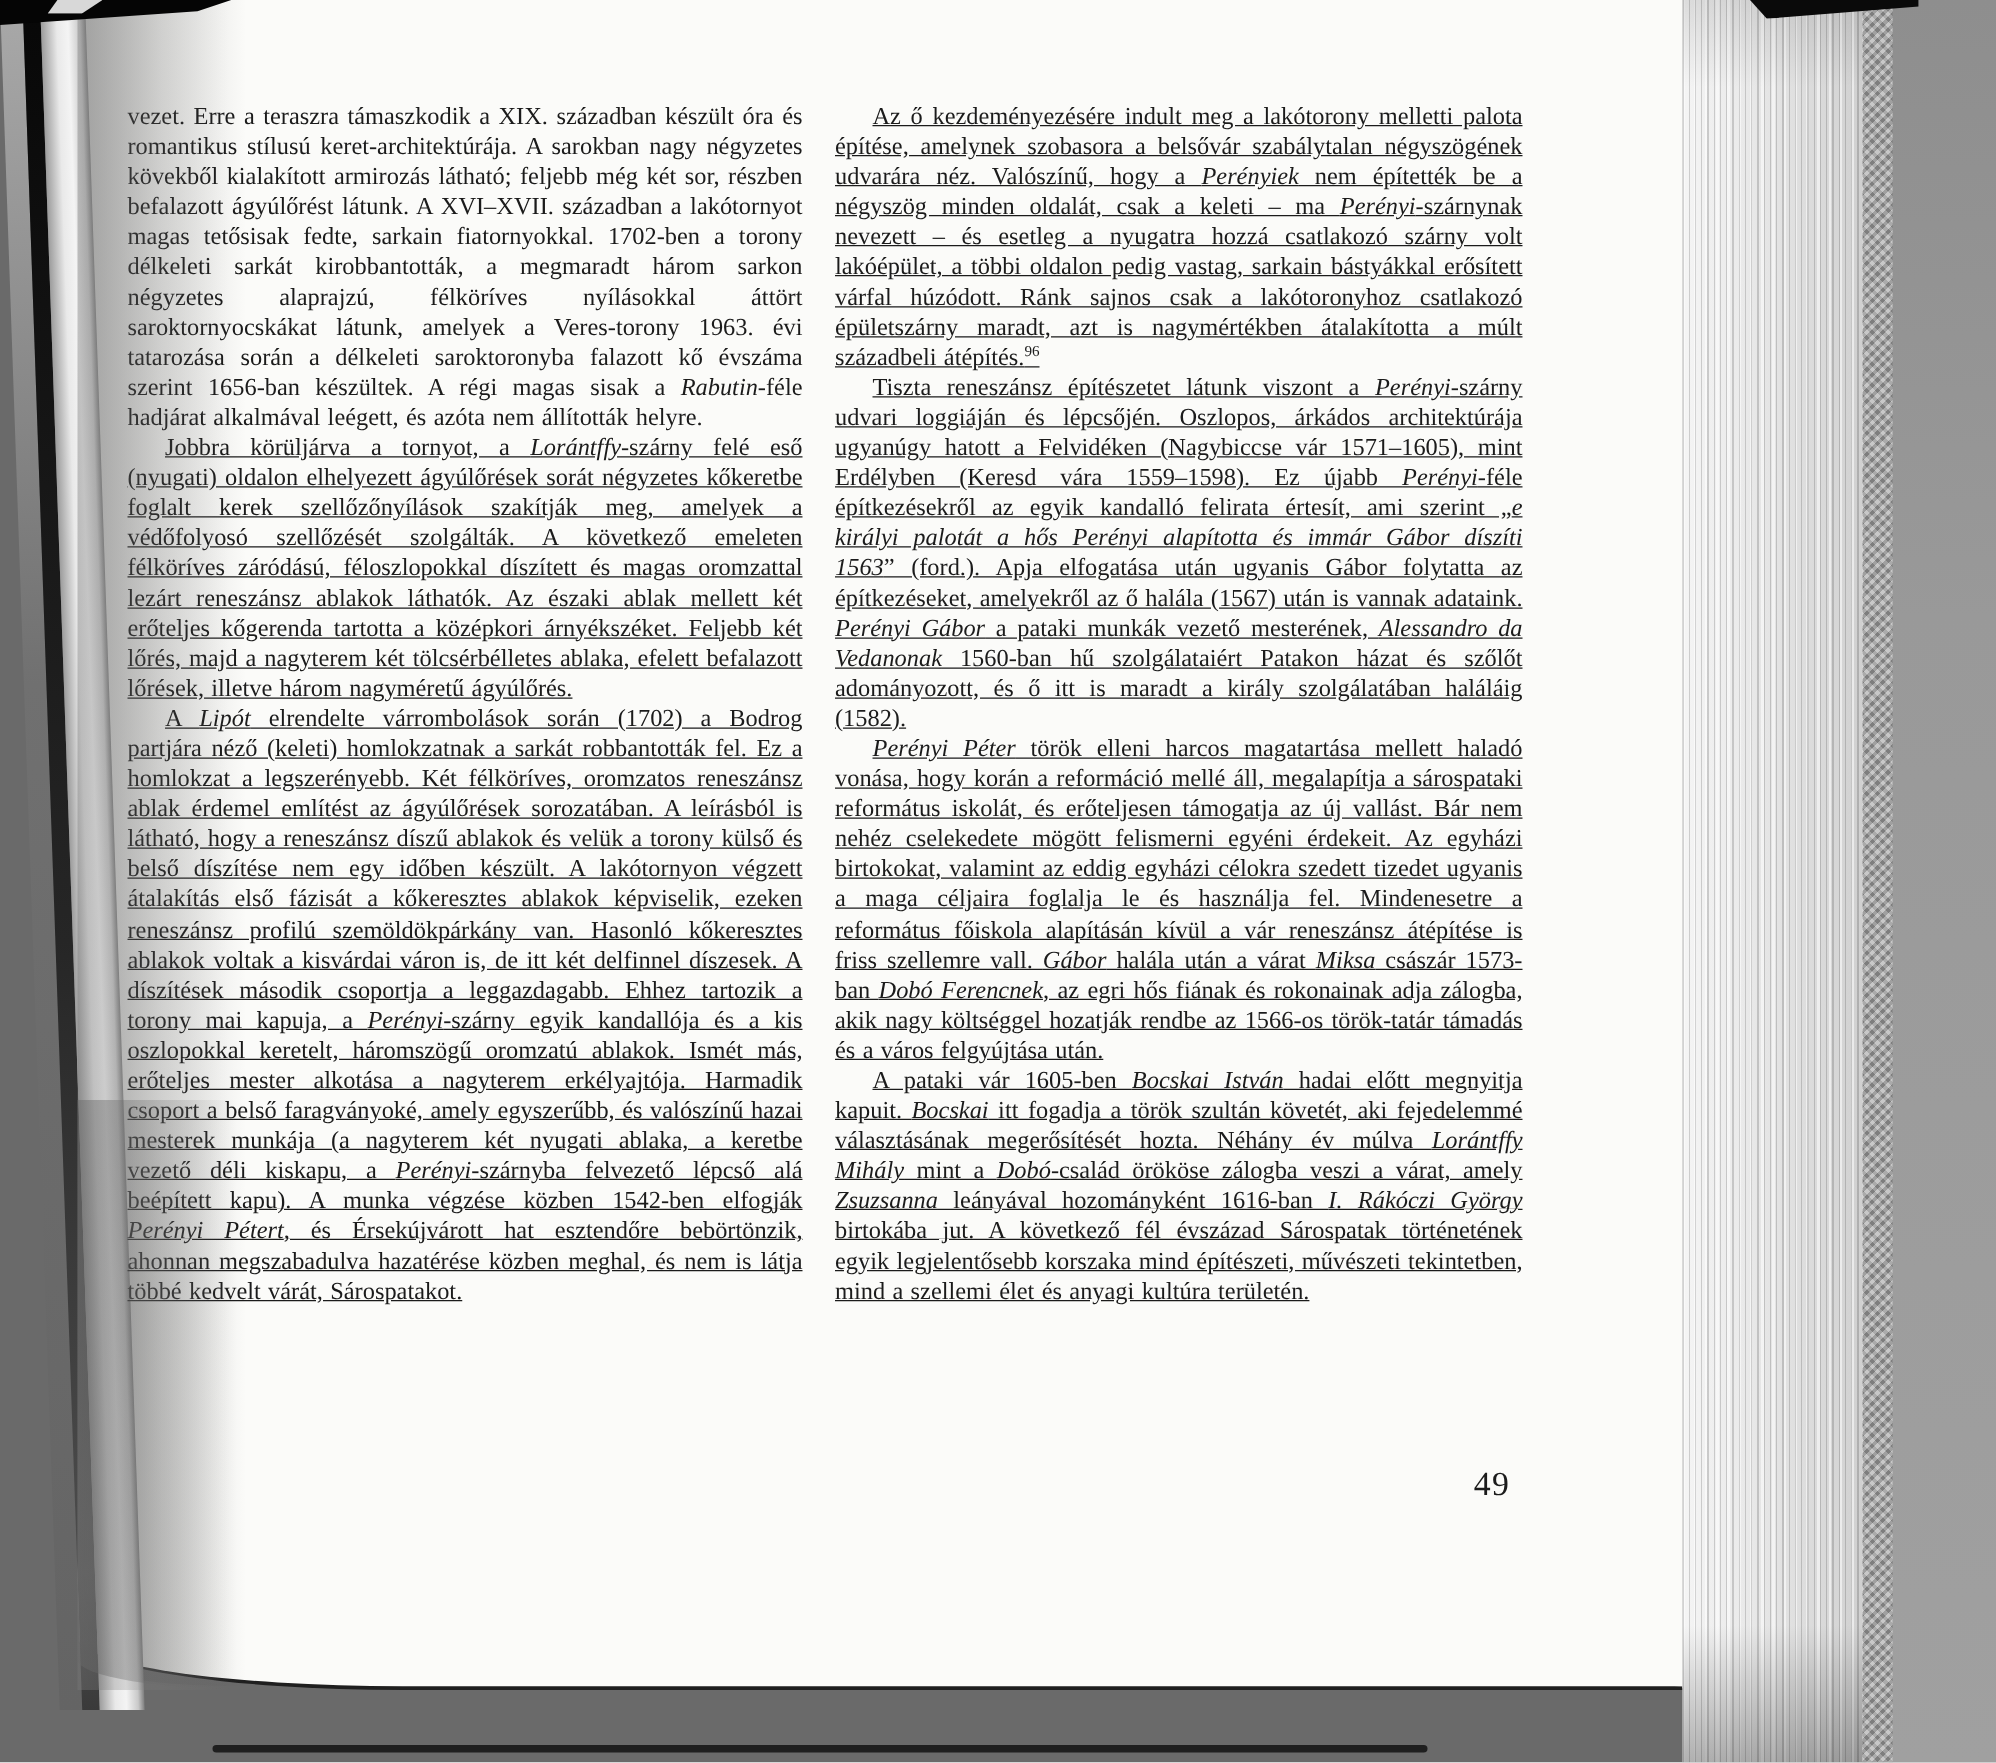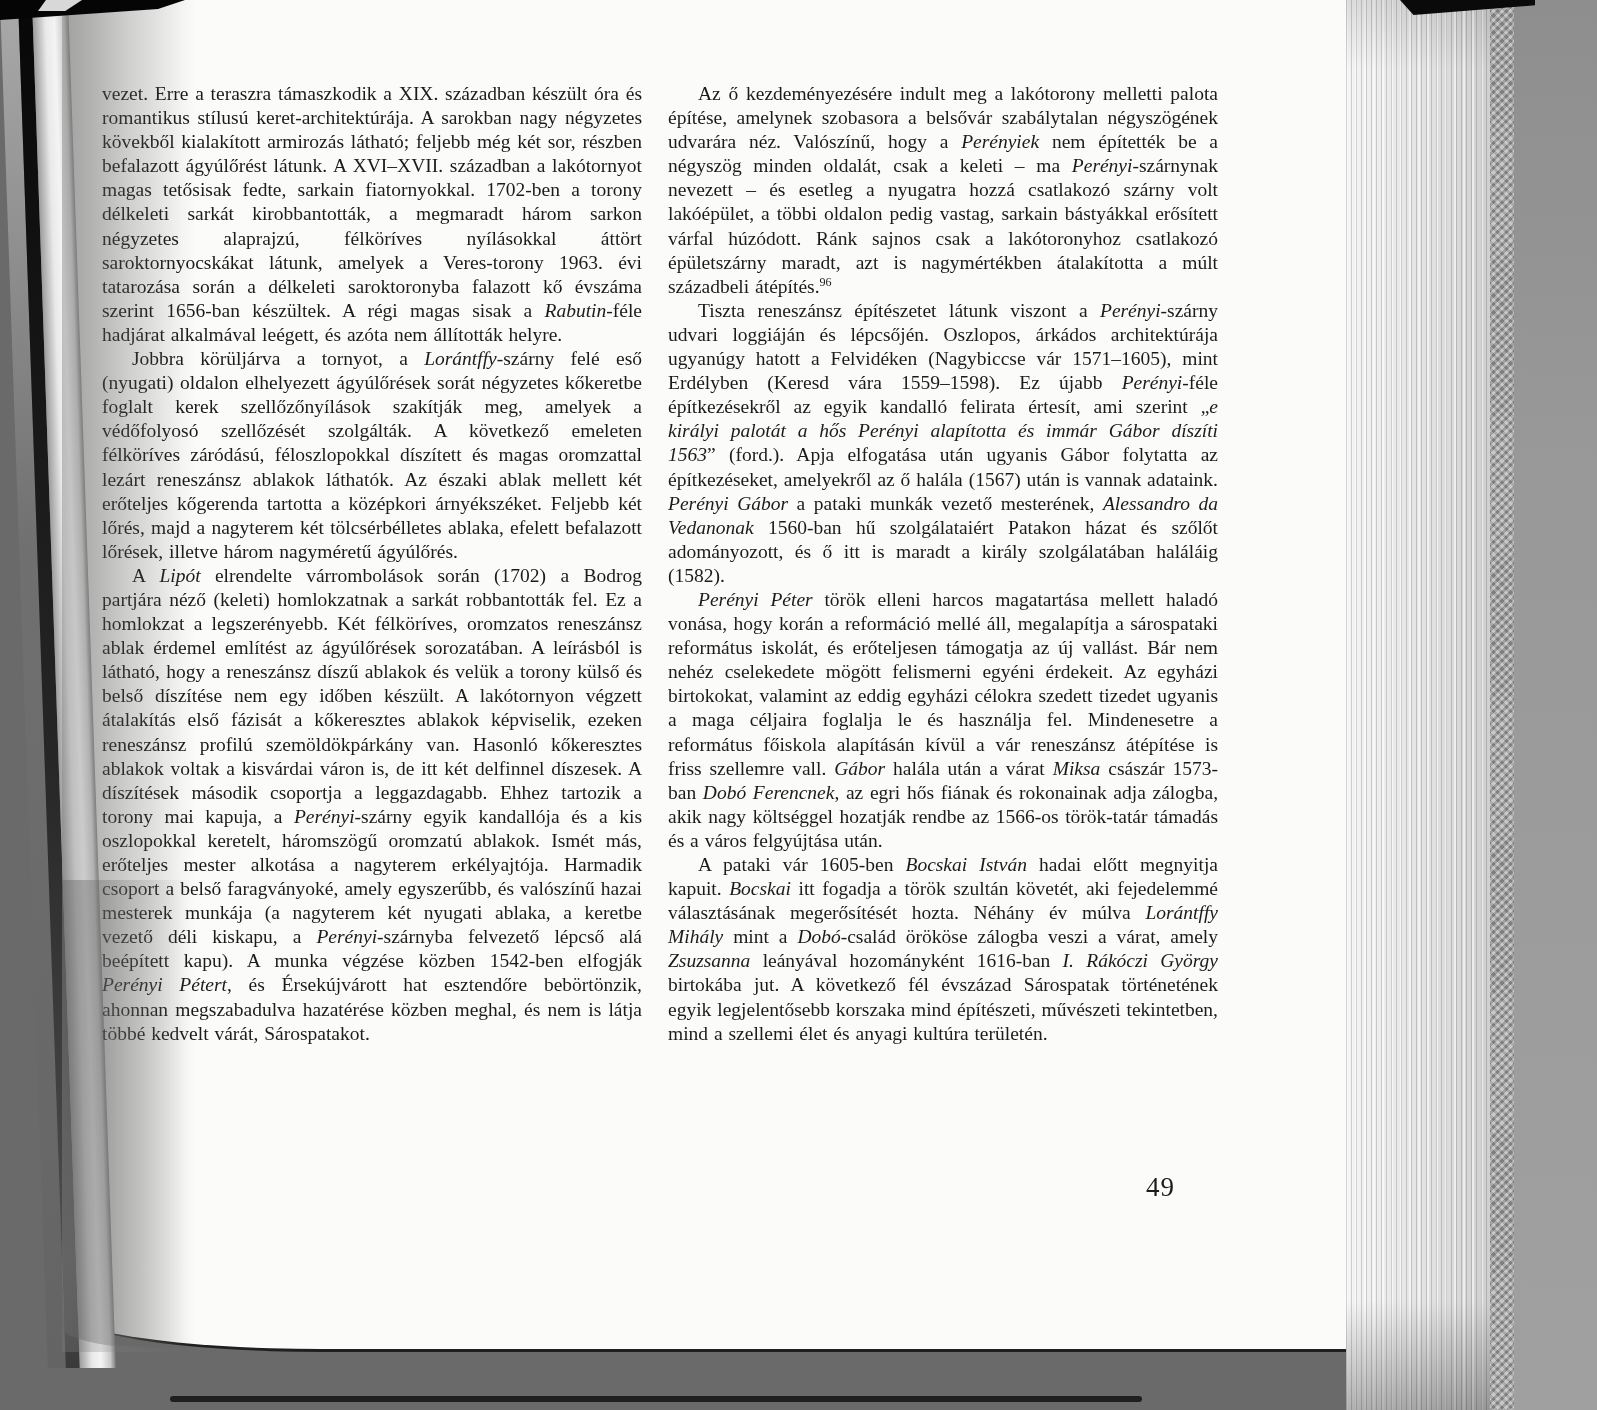--- a/index.html
+++ b/index.html
@@ -89,25 +89,25 @@
   .column{
     position:absolute;top:82px;z-index:3;
     font-size:19.5px;line-height:24.1px;color:#1b1b1b;
     text-align:justify;
     word-spacing:1px;
     hyphens:auto;
   }
   .col1{left:102px;width:540px;}
   .col2{left:668px;width:550px;}
   .column p{margin:0;}
-  .column p.indent{text-indent:30px;}
+  .column p.indent{text-indent:30px;text-decoration:underline;}
   .it{font-style:italic;}
   sup{font-size:0.62em;line-height:0;}
   .page-number{
-    position:absolute;left:1146px;top:1172px;z-index:3;
+    position:absolute;left:1179px;top:1172px;z-index:3;
     font-size:27px;color:#1b1b1b;letter-spacing:1px;
   }
 </style>
 </head>
 <body>
 
 <div id="canvas">
 
   <div class="right-bg"></div>
   <div class="fore-edge"></div>

